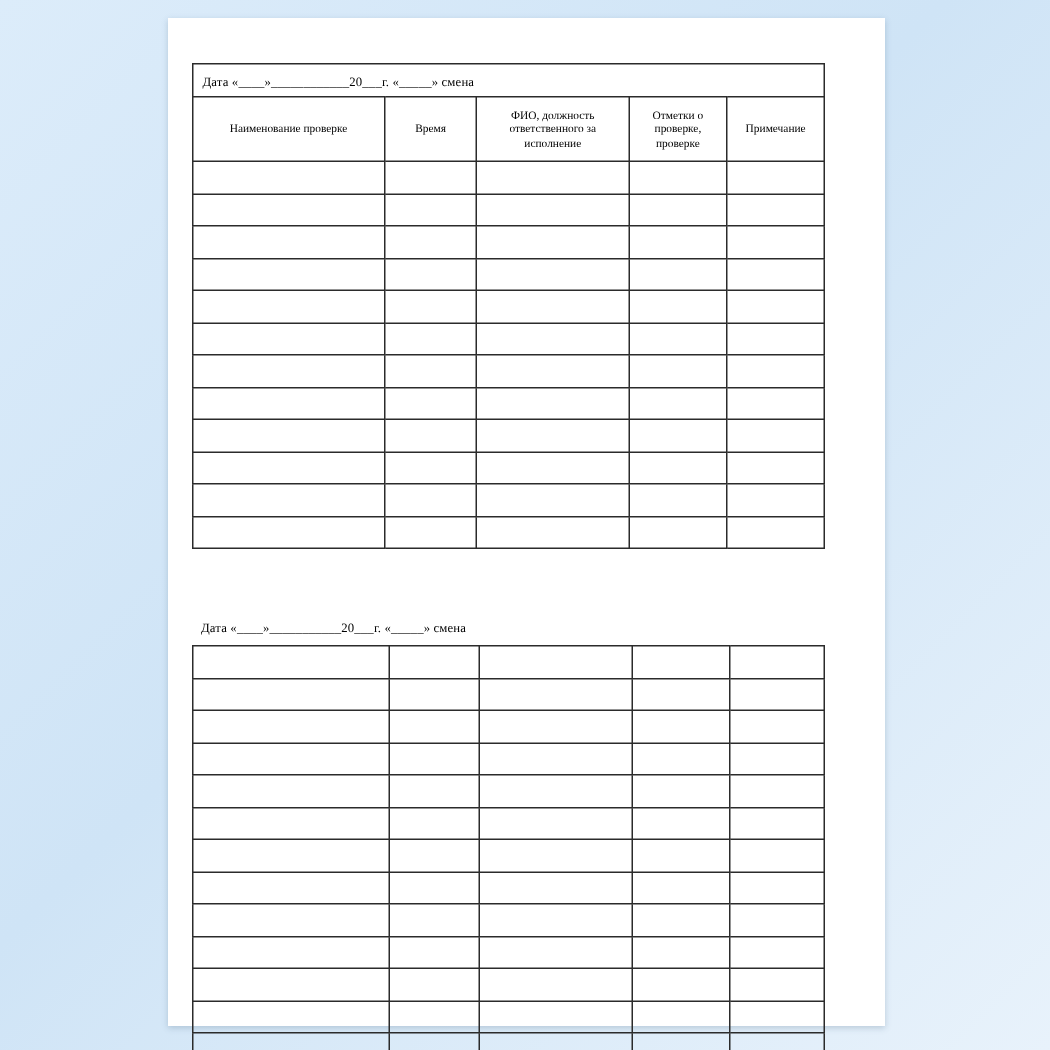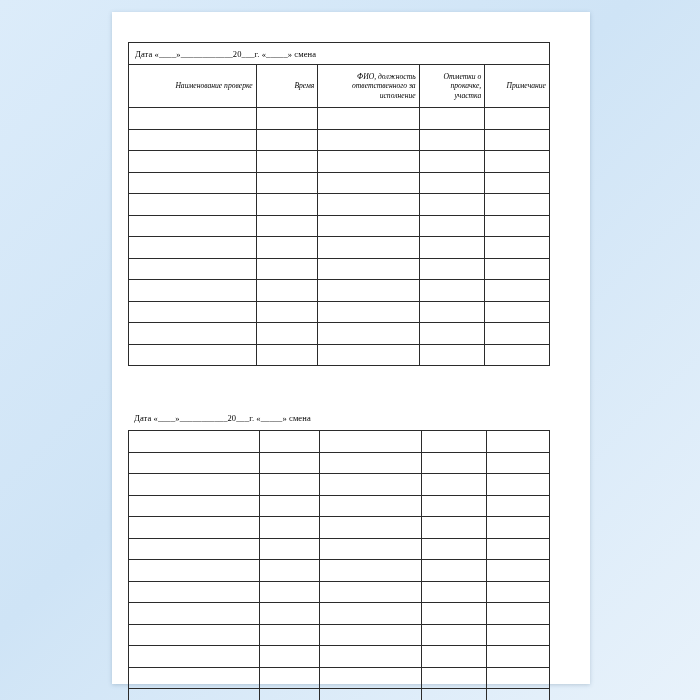--- a/index.html
+++ b/index.html
@@ -59,26 +59,25 @@
     table-layout: fixed;
   }
   table.form-table td, table.form-table th {
     border: 1px solid #2b2b2b;
     padding: 0;
     font-weight: normal;
   }
   table.form-table th {
     font-size: 7.6px;
     line-height: 1.22;
-    text-align: right;
+    text-align: center;
     vertical-align: middle;
     height: 38px;
     padding: 2px 3px;
     color: #000;
-    font-style: italic;
   }
   table.form-table td.cell {
     height: 20.5px;
   }
   .col1 { width: 31.2%; }
   .col2 { width: 14.2%; margin-top: 16px; }
   .col3 { width: 24.4%; }
   .col4 { width: 15.2%; }
   .col5 { width: 15.0%; }
 
@@ -109,21 +108,21 @@
     <div class="form-block">
       <div class="date-line-row">
         <span class="date-line-text">Дата «____»____________20___г. «_____» смена</span>
       </div>
       <table class="form-table">
         <thead>
           <tr>
             <th class="col1">Наименование проверке</th>
             <th class="col2">Время</th>
             <th class="col3">ФИО, должность ответственного за исполнение</th>
-            <th class="col4">Отметки о прокачке, участка</th>
+            <th class="col4">Отметки о проверке, проверке</th>
             <th class="col5">Примечание</th>
           </tr>
         </thead>
         <tbody>
             <tr>
               <td class="cell col1"></td>
               <td class="cell col2"></td>
               <td class="cell col3"></td>
               <td class="cell col4"></td>
               <td class="cell col5"></td>

